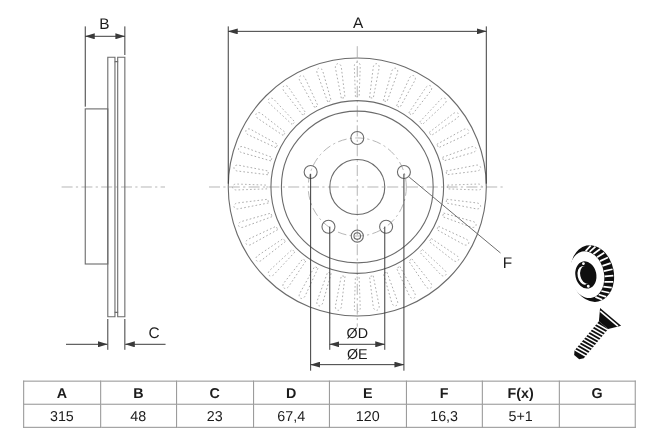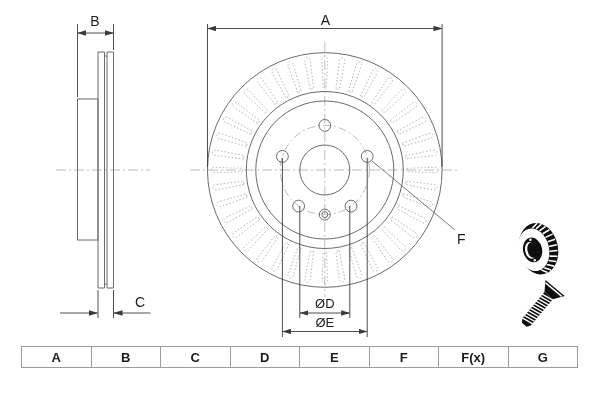--- a/index.html
+++ b/index.html
@@ -204,15 +204,25 @@
         <tr>
       <th>A</th>
       <th>B</th>
       <th>C</th>
       <th>D</th>
       <th>E</th>
       <th>F</th>
       <th>F(x)</th>
       <th>G</th>
     </tr>
+    <tr>
+      <td>315</td>
+      <td>48</td>
+      <td>23</td>
+      <td>67,4</td>
+      <td>120</td>
+      <td>16,3</td>
+      <td>5+1</td>
+      <td></td>
+    </tr>
   </tbody>
     </table>
 </div>
 
 </body></html>

